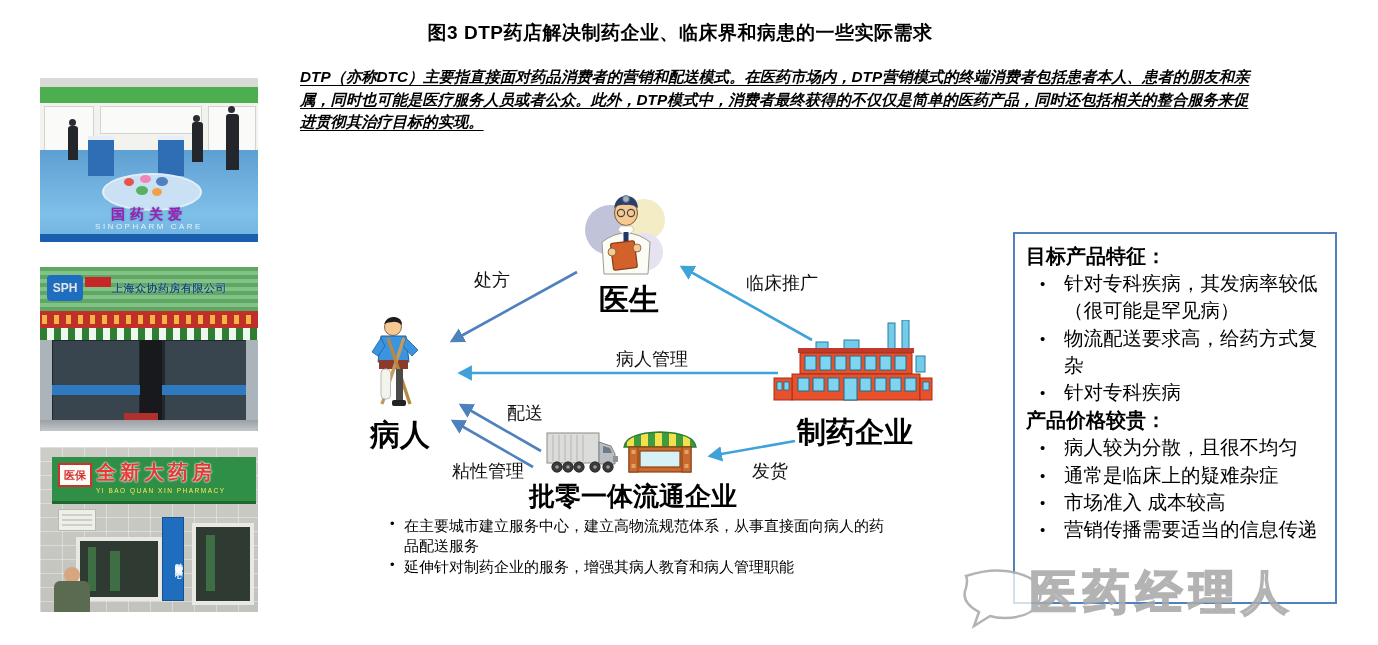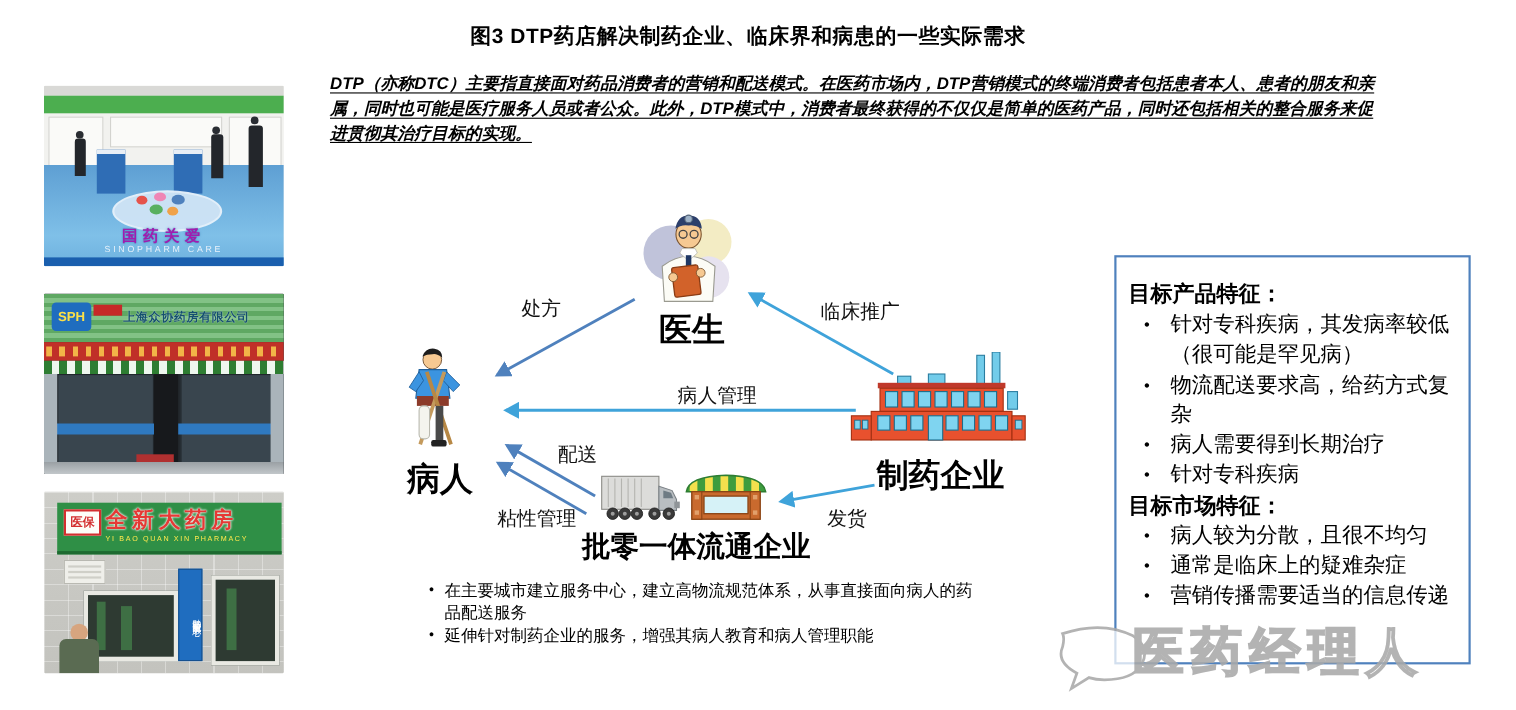--- a/index.html
+++ b/index.html
@@ -30,21 +30,21 @@
   .p1 .person{background:#23262b;border-radius:3px 3px 0 0;}
   .p1 .head{width:7px;height:7px;border-radius:50%;background:#2a2d33;}
   .p1 .logo-ellipse{left:62px;top:95px;width:96px;height:34px;border-radius:50%;background:#cfe4f6;border:2px solid #e8f2fb;opacity:.95;}
   .p1 .dot{border-radius:50%;}
   .p1 .cap-cn{left:0;top:128px;width:100%;text-align:center;color:#a21caf;font-size:14px;font-weight:bold;letter-spacing:5px;text-shadow:0 0 2px #3a7fb6;}
   .p1 .cap-en{left:0;top:144px;width:100%;text-align:center;color:#e8f2fb;font-size:8px;letter-spacing:2.5px;}
   .p1 .bluestrip{left:0;top:156px;width:100%;height:8px;background:#1a5fae;}
   
   .p2{left:40px;top:267px;width:218px;height:164px;background:#23282d;}
   .p2 .sign{left:0;top:0;width:100%;height:44px;background:repeating-linear-gradient(180deg,#5fa863 0 4px,#82c286 4px 8px);}
-  .p2 .sph{left:7px;top:8px;width:36px;height:26px;background:#1f6dbf;border-radius:4px;color:#fde047;font-size:12px;font-weight:bold;text-align:center;line-height:26px;}
+  .p2 .sph{left:7px;top:8px;width:36px;height:26px;background:#1f6dbf;border-radius:4px;color:#e5e5e5;font-size:12px;font-weight:bold;text-align:center;line-height:26px;}
   .p2 .sph-red{left:45px;top:10px;width:26px;height:10px;background:#c62828;}
   .p2 .sign-text{left:72px;top:14px;width:144px;color:#14506e;font-size:11px;font-weight:bold;letter-spacing:0.5px;text-shadow:0 0 1px #dff0df;}
   .p2 .banner{left:0;top:44px;width:100%;height:17px;background:#c03028;}
   .p2 .banner-marks{left:2px;top:48px;width:214px;height:9px;background:repeating-linear-gradient(90deg,#ffd54f 0 5px,rgba(0,0,0,0) 5px 12px);opacity:.8;}
   .p2 .fringe{left:0;top:61px;width:100%;height:12px;background:repeating-linear-gradient(90deg,#2e7d32 0 7px,#eef7ee 7px 14px);}
   .p2 .glass{background:#39454e;border:1px solid #20262b;}
   .p2 .blueband{left:6px;top:118px;width:206px;height:10px;background:#2f79c0;}
   .p2 .pillar{top:73px;width:12px;height:80px;background:#aab4ba;}
   .p2 .doorcol{left:100px;top:73px;width:22px;height:80px;background:#17191c;}
   .p2 .steps{left:0;top:153px;width:100%;height:11px;background:linear-gradient(#9aa0a4,#c2c7ca);}
@@ -67,21 +67,21 @@
   .p3 .person-head{left:24px;top:120px;width:16px;height:16px;border-radius:50%;background:#d7a57f;}
   .p3 .person-body{left:14px;top:134px;width:36px;height:31px;border-radius:6px 6px 0 0;background:#5a6b52;}
   
   .node-label{font-weight:bold;text-align:center;}
   .edge-label{font-size:18px;color:#111;}
   .dist-notes{left:386px;top:516px;width:520px;font-size:15px;line-height:1.3;}
   .dist-notes ul{margin:0;padding:0 0 0 18px;list-style:none;}
   .dist-notes li{padding-left:0;position:relative;margin-bottom:2px;}
   .dist-notes li::before{content:"•";position:absolute;left:-14px;top:0;font-size:13px;}
   
-  .panel{left:1013px;top:232px;width:324px;height:372px;border:2px solid #4f81bd;box-sizing:border-box;padding:20px 11px;background:#fff;}
+  .panel{left:1013px;top:232px;width:324px;height:372px;border:2px solid #4f81bd;box-sizing:border-box;padding:8px 11px;background:#fff;}
   .panel .hdr{font-size:20px;font-weight:bold;line-height:1.4;}
   .panel ul{margin:0;padding:0;list-style:none;}
   .panel li{font-size:19.5px;line-height:1.4;padding-left:38px;text-indent:-24px;}
   .panel li::before{content:"•";display:inline-block;width:24px;text-indent:0;font-size:15px;vertical-align:1px;}
   
   .watermark{left:938px;top:556px;width:440px;height:86px;z-index:40;pointer-events:none;opacity:.88;font-family:Liberation Mono, monospace;}
   .wm-text{position:absolute;left:92px;top:6px;font-size:46px;font-weight:bold;letter-spacing:7px;
     color:rgba(255,255,255,0.55);-webkit-text-stroke:2px #a9a9a9;white-space:nowrap;}
   svg{display:block;}
 </style>
@@ -299,37 +299,37 @@
     <rect x="20" y="21" width="40" height="16" fill="#d6f2f7" stroke="#8a4415" stroke-width="1.2"></rect>
   </svg>
 
   <div class="abs node-label" style="left:586px;top:280px;width:86px;font-size:30px;">医生</div>
   <div class="abs node-label" style="left:352px;top:415px;width:96px;font-size:30px;">病人</div>
   <div class="abs node-label" style="left:788px;top:413px;width:134px;font-size:29px;">制药企业</div>
   <div class="abs node-label" style="left:514px;top:479px;width:238px;font-size:26px;">批零一体流通企业</div>
 
   <div class="abs dist-notes">
     <ul>
-      <li style="max-width:482px;margin-top:12px;">在主要城市建立服务中心，建立高物流规范体系，从事直接面向病人的药品配送服务</li>
+      <li style="max-width:482px;">在主要城市建立服务中心，建立高物流规范体系，从事直接面向病人的药品配送服务</li>
       <li>延伸针对制药企业的服务，增强其病人教育和病人管理职能</li>
     </ul>
   </div>
 
   <div class="abs panel">
     <div class="hdr">目标产品特征：</div>
     <ul>
       <li>针对专科疾病，其发病率较低（很可能是罕见病）</li>
       <li>物流配送要求高，给药方式复杂</li>
-      <li>病人需要得到长期治疗</li>
       <li>针对专科疾病</li>
     </ul>
-    <div class="hdr">目标市场特征：</div>
+    <div class="hdr">产品价格较贵：</div>
     <ul>
       <li>病人较为分散，且很不均匀</li>
       <li>通常是临床上的疑难杂症</li>
+      <li>市场准入 成本较高</li>
       <li>营销传播需要适当的信息传递</li>
     </ul>
   </div>
 
   <div class="abs watermark">
     <svg width="100" height="80" viewBox="0 0 100 80" style="position:absolute;left:14px;top:8px;">
       <path d="M14,12 Q50,0 78,14 Q94,24 86,40 Q78,54 52,54 Q44,54 38,52 L22,62 L27,48 Q8,38 14,24 Q16,16 14,12 Z" fill="rgba(255,255,255,0.85)" stroke="#a9a9a9" stroke-width="2.5"></path>
     </svg>
     <span class="wm-text">医药经理人</span>
   </div>

